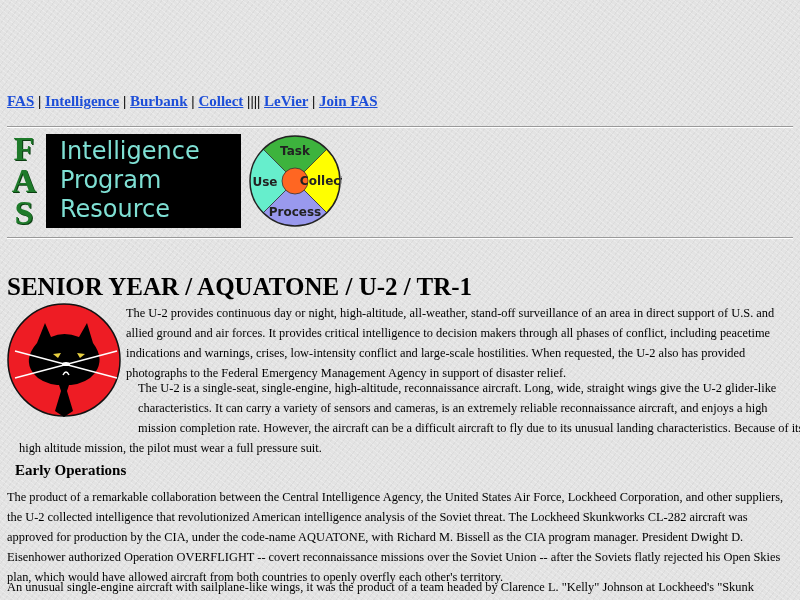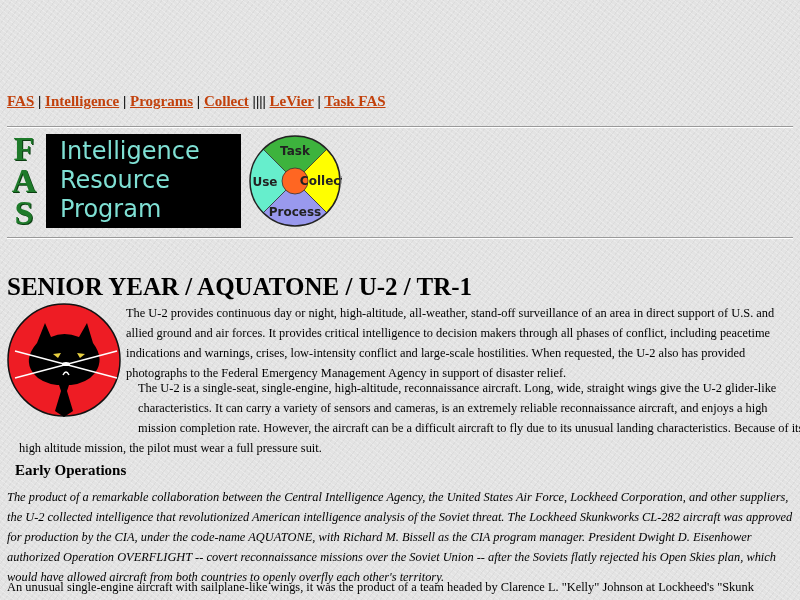--- a/index.html
+++ b/index.html
@@ -26,21 +26,21 @@
     }
     .nav {
       position: absolute;
       top: 93px;
       left: 0;
       font-size: 15px;
       font-weight: bold;
       white-space: nowrap;
     }
     .nav a {
-      color: #c2410c;
+      color: #1d4ed8;
     }
     .nav .sep {
       color: #000;
       font-weight: bold;
     }
     hr.rule {
       position: absolute;
       left: 0;
       width: 786px;
       margin: 0;
@@ -122,44 +122,44 @@
       height: 48px;
     }
     h3.section {
       position: absolute;
       top: 454px;
       left: 0;
       margin: 8px;
       font-size: 15px;
       font-weight: bold;
     }
-    .p3 { top: 487px; left: 0; width: 786px; font-style: italic; }
+    .p3 { top: 487px; left: 0; width: 786px; }
     .p4 { top: 577px; left: 0; width: 786px; }
   </style>
 </head>
 <body>
 
 <div class="page">
 
   <div class="nav">
-    <a href="#">FAS</a><span class="sep"> | </span><a href="#">Intelligence</a><span class="sep"> | </span><a href="#">Programs</a><span class="sep"> | </span><a href="#">Collect</a><span class="sep"> |||| </span><a href="#">LeVier</a><span class="sep"> | </span><a href="#">Task FAS</a>
+    <a href="#">FAS</a><span class="sep"> | </span><a href="#">Intelligence</a><span class="sep"> | </span><a href="#">Burbank</a><span class="sep"> | </span><a href="#">Collect</a><span class="sep"> |||| </span><a href="#">LeVier</a><span class="sep"> | </span><a href="#">Join FAS</a>
   </div>
 
   <hr class="rule" style="top:126px;">
 
   <div class="banner">
     <a href="#" class="fas-letters" style="text-decoration:none;">
       <span>F</span>
       <span>A</span>
       <span>S</span>
     </a>
     <a href="#" class="irp-box" style="text-decoration:none;">
       <div>Intelligence</div>
+      <div>Program</div>
       <div>Resource</div>
-      <div>Program</div>
     </a>
     <a href="#" class="cycle">
       <svg width="94" height="94" viewBox="0 0 94 94">
         <defs>
           <clipPath id="circ">
               <circle cx="47" cy="47" r="45"></circle>
             </clipPath>
         </defs>
         <g clip-path="url(#circ)" stroke="#333" stroke-width="0.8">
           <polygon points="47,47 0,0 94,0" fill="#3db33d"></polygon>

